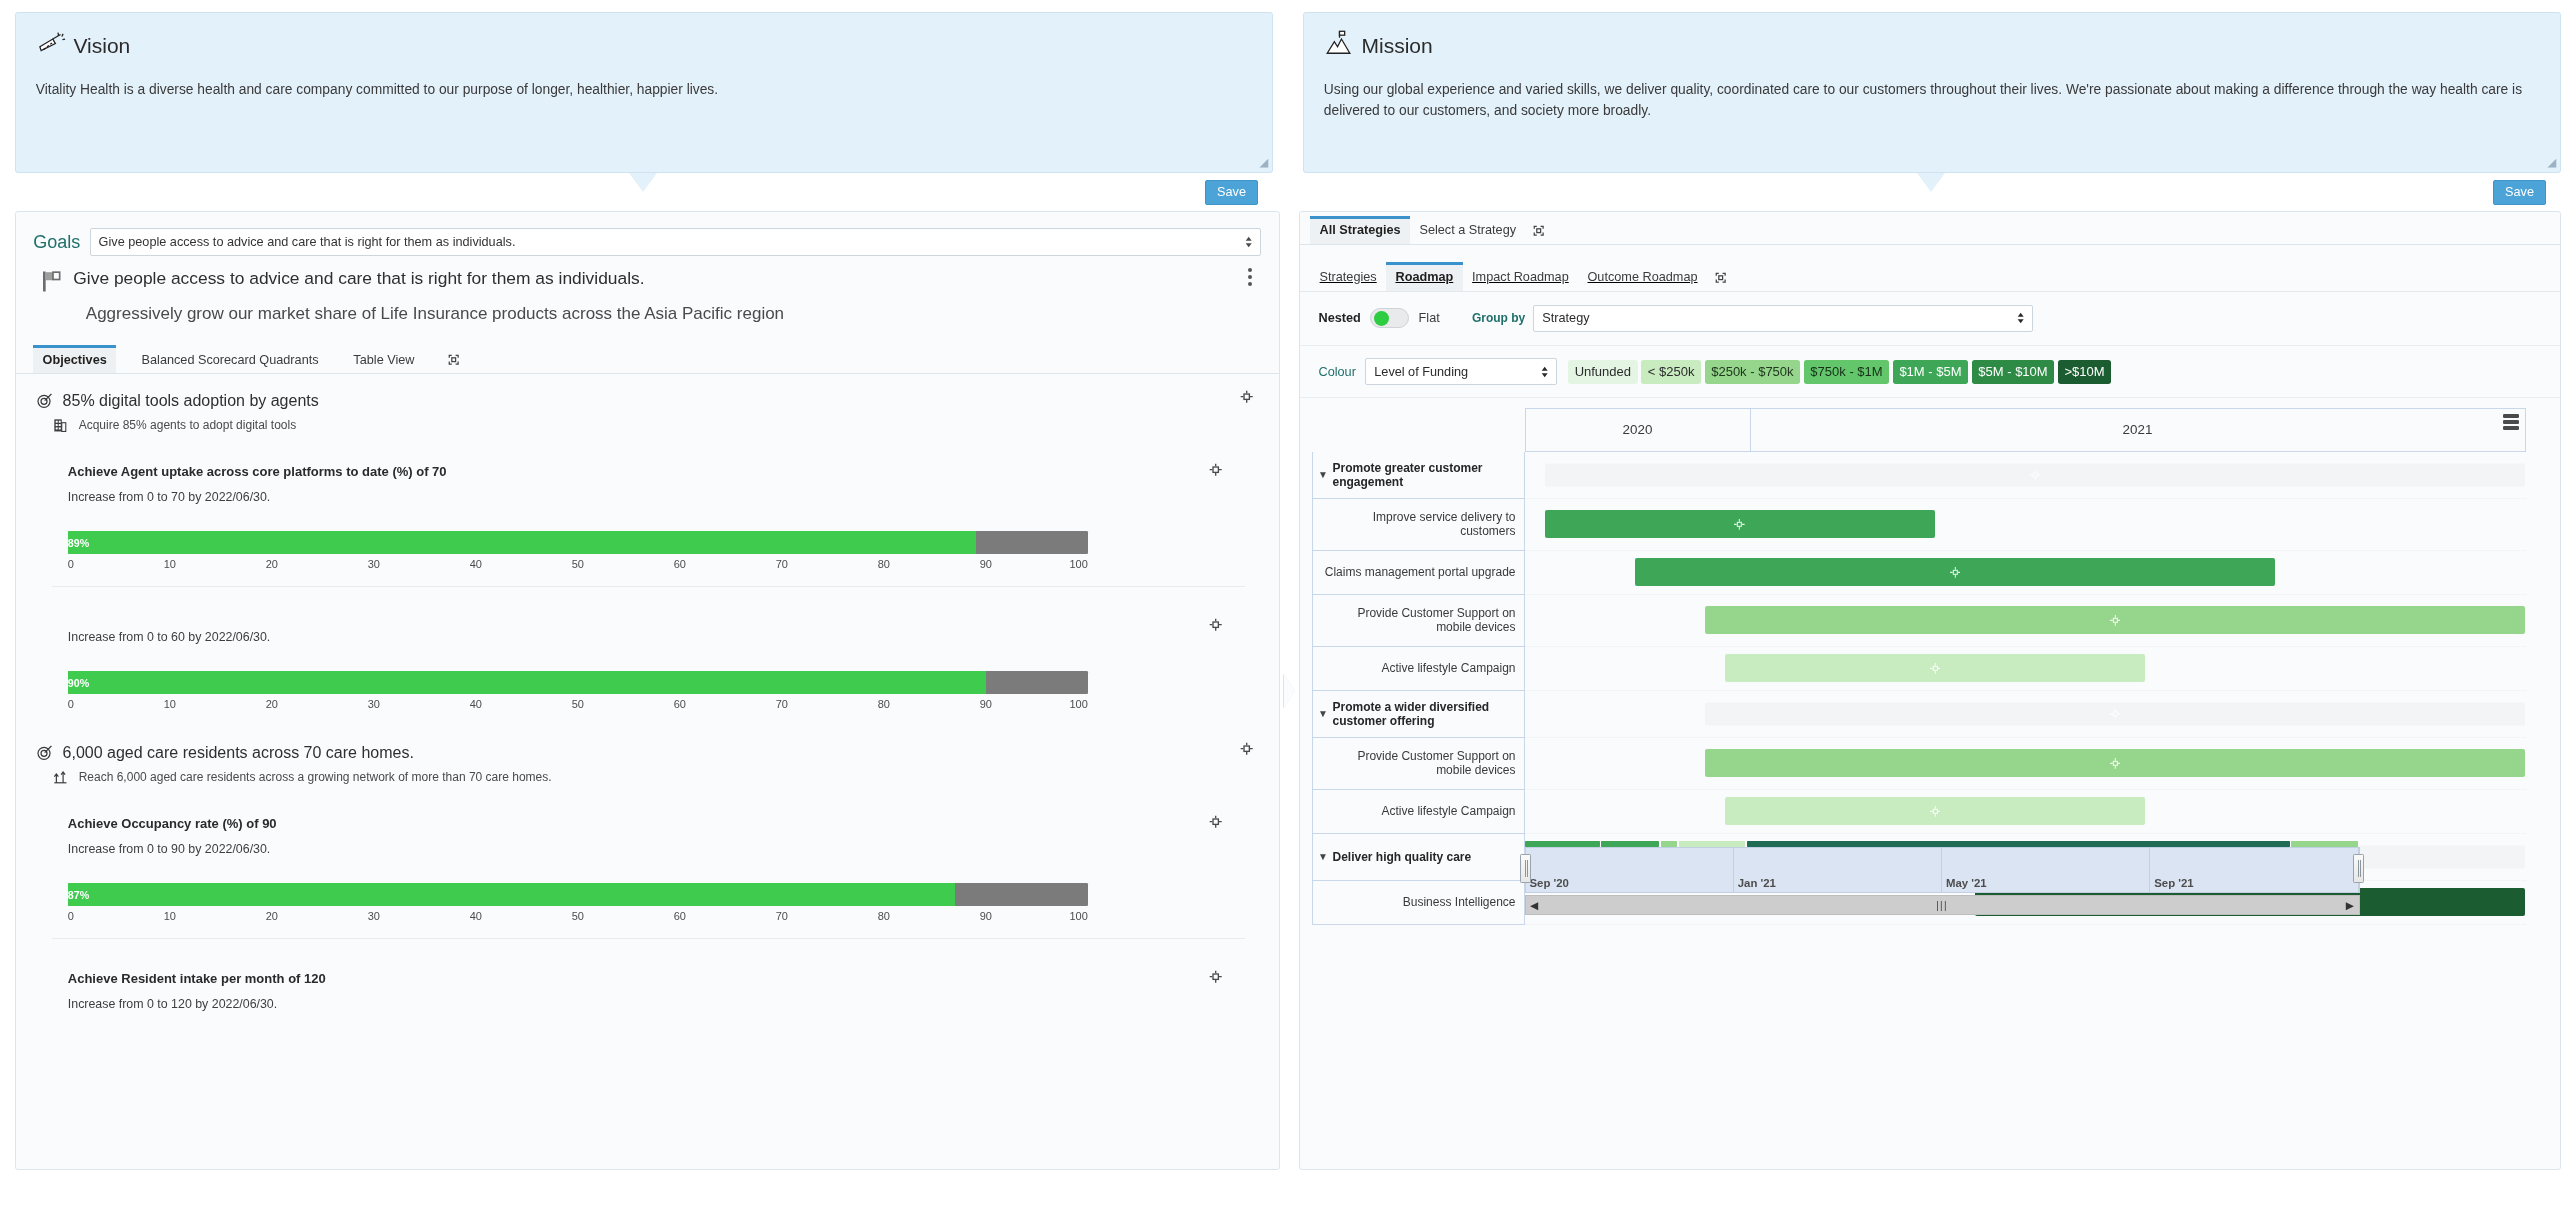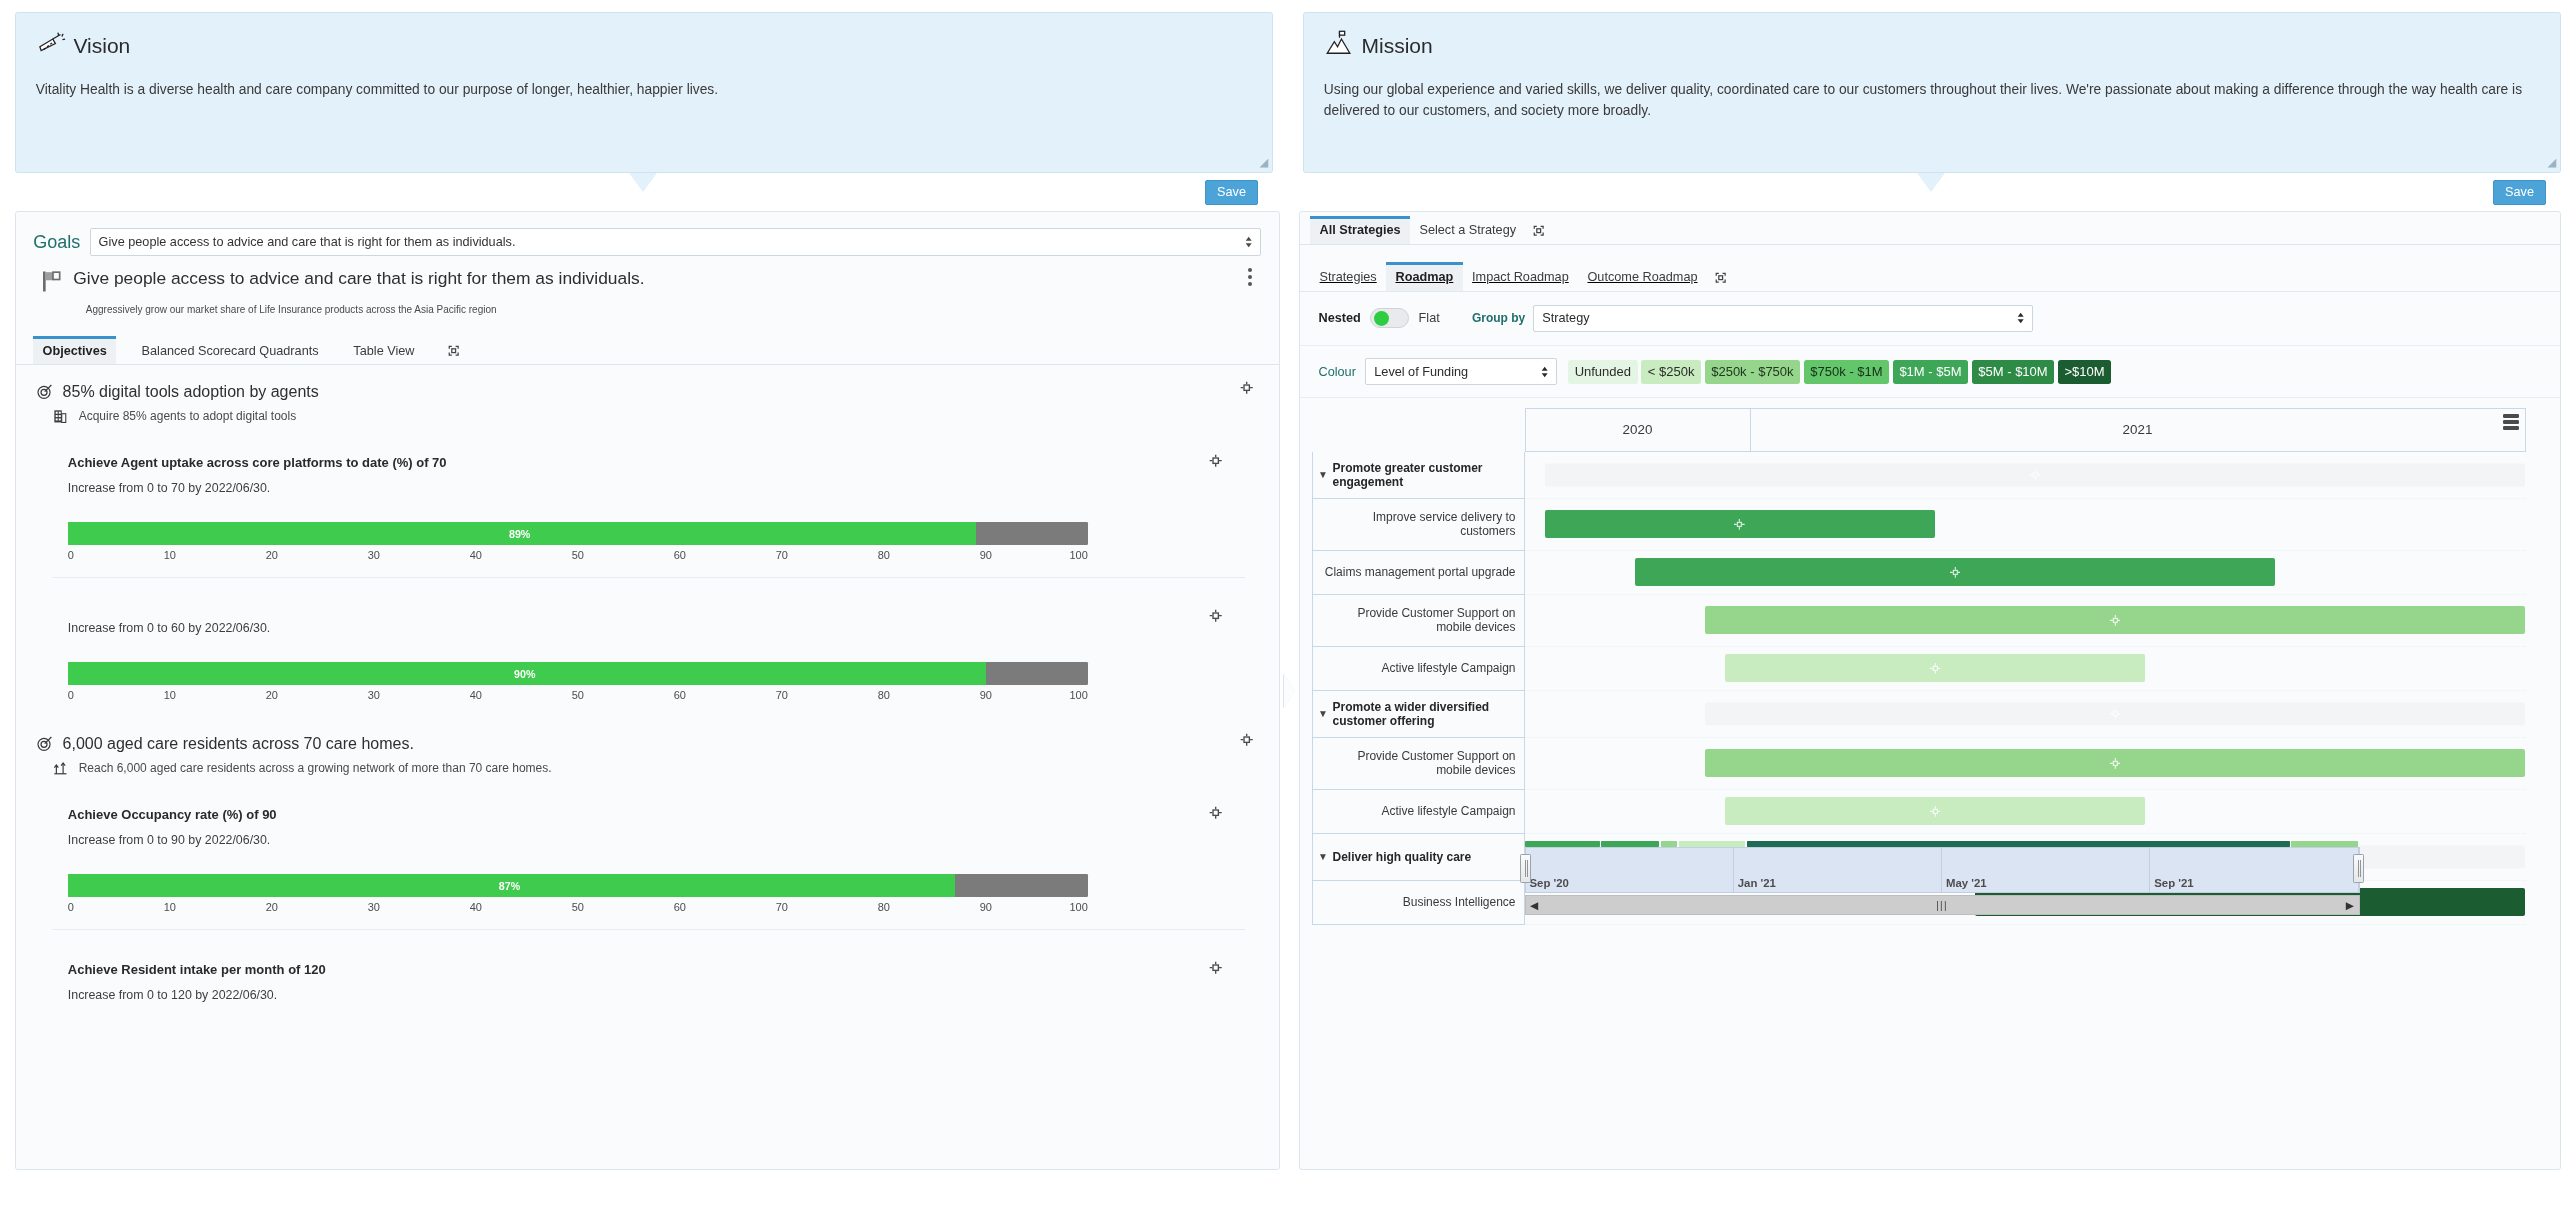--- a/index.html
+++ b/index.html
@@ -93,21 +93,21 @@
   .goal-row { display: flex; align-items: flex-start; padding: 12px 17.4px 0 25.5px; position: relative; }
   .goal-flag { width: 20px; height: 23px; margin-right: 12px; flex: none; margin-top: 2px; }
   .goal-title { font-size: 17.4px; color: #2e2e2e; line-height: 1.25; }
   .goal-kebab {
     position: absolute; right: 20px; top: 9.4px;
     width: 17.4px; height: 23px;
     display: flex; flex-direction: column; align-items: center; justify-content: center; gap: 3.4px;
     cursor: pointer;
   }
   .goal-kebab i { width: 4px; height: 4px; border-radius: 50%; background: #555; display: block; }
-  .goal-sub { padding: 10.7px 17.4px 0 70px; font-size: 10px; color: #4a4a4a; }
+  .goal-sub { padding: 10.7px 17.4px 0 70px; font-size: 17px; color: #4a4a4a; }
 
   
   .tabbar {
     display: flex; align-items: flex-end; gap: 16px;
     margin: 21.5px 0 0 0; padding: 0 0 0 17.4px;
     border-bottom: 0.7px solid #dde5ec;
   }
   .tab {
     font-size: 12.7px; color: #3b3b3b; padding: 7.4px 9.4px 6.7px 9.4px;
     cursor: pointer; position: relative; background: transparent; white-space: nowrap;
@@ -139,21 +139,21 @@
   .kr-title { font-size: 13px; font-weight: bold; color: #2a2a2a; }
   .kr-desc { font-size: 12.4px; color: #3e3e3e; margin-top: 10.7px; }
   .kr-gear { position: absolute; right: 23px; top: 10.7px; cursor: pointer; }
   .bar-wrap { margin: 27px 0 0 0; width: 1020px; }
   .bar {
     height: 23px; background: #7b7b7b; border-radius: 1.3px;
     display: flex; align-items: center; position: relative; overflow: hidden;
   }
   .bar-fill {
     height: 100%; background: #3ecb4e; display: flex; align-items: center;
-    justify-content: center; padding-right: 4px;
+    justify-content: flex-start; padding-right: 4px;
   }
   .bar-pct { color: #fff; font-size: 10.7px; font-weight: bold; }
   .bar-axis {
     display: flex; margin-top: 4px; position: relative; height: 14.8px;
   }
   .bar-axis span {
     position: absolute; font-size: 11px; color: #4c4c4c; transform: translateX(-50%);
   }
 
   .gear-svg { width: 13.4px; height: 13.4px; display: block; }

